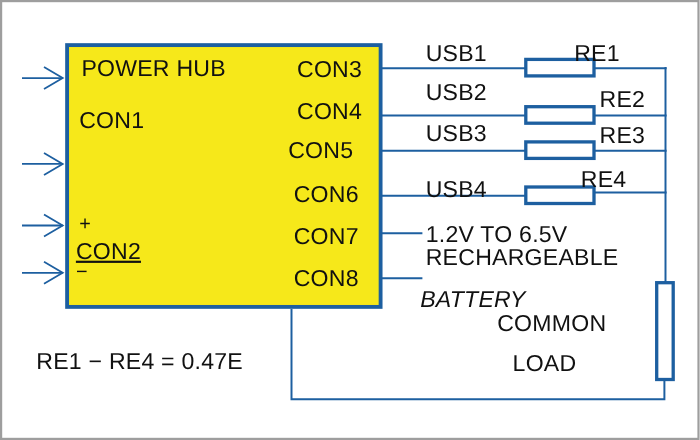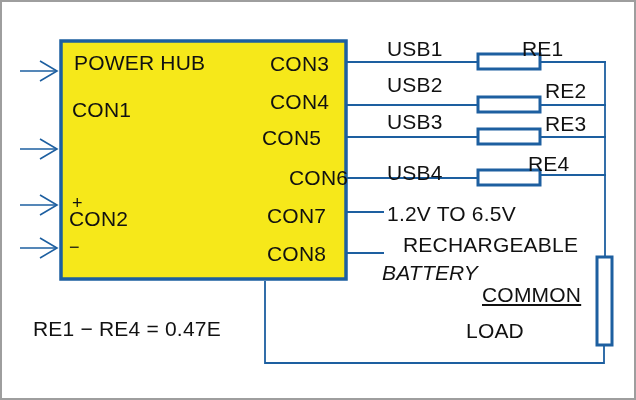--- a/index.html
+++ b/index.html
@@ -59,39 +59,39 @@
     <rect x="478" y="97" width="62" height="15"></rect>
     <rect x="478" y="129" width="62" height="15"></rect>
     <rect x="478" y="170" width="62" height="15"></rect>
     <rect x="597" y="257" width="15" height="88"></rect>
   </g>
 </svg>
 
 <div class="lbl" style="left:74px;top:52px;">POWER HUB</div>
 <div class="lbl" style="left:72px;top:99px;">CON1</div>
 <div class="lbl sm" style="left:72px;top:194px;">+</div>
-<div class="lbl" style="left:69px;top:208px;">CON2</div>
+<div class="lbl" style="left:69px;top:218px;text-decoration:underline;">CON2</div>
 <div class="lbl sm" style="left:69px;top:238px;">−</div>
 
 <div class="lbl" style="left:270px;top:53px;">CON3</div>
 <div class="lbl" style="left:270px;top:91px;text-align:right;">CON4</div>
 <div class="lbl" style="left:262px;top:127px;">CON5</div>
-<div class="lbl" style="left:267px;top:167px;margin-left:22px;">CON6</div>
+<div class="lbl" style="left:267px;top:167px;">CON6</div>
 <div class="lbl" style="left:267px;top:205px;">CON7</div>
 <div class="lbl" style="left:267px;top:243px;">CON8</div>
 
 <div class="lbl" style="left:387px;top:38px;">USB1</div>
 <div class="lbl" style="left:387px;top:74px;">USB2</div>
 <div class="lbl" style="left:387px;top:111px;">USB3</div>
 <div class="lbl" style="left:387px;top:162px;">USB4</div>
 
 <div class="lbl" style="left:522px;top:38px;">RE1</div>
 <div class="lbl" style="left:545px;top:80px;">RE2</div>
 <div class="lbl" style="left:545px;top:113px;">RE3</div>
 <div class="lbl" style="left:528px;top:153px;">RE4</div>
 
 <div class="lbl" style="left:387px;top:203px;text-align:right;">1.2V TO 6.5V</div>
-<div class="lbl" style="left:387px;top:234px;margin-left:16px;">RECHARGEABLE</div>
+<div class="lbl" style="left:387px;top:224px;">RECHARGEABLE</div>
 <div class="lbl" style="left:382px;top:262px;font-style:italic;">BATTERY</div>
-<div class="lbl" style="left:482px;top:284px;text-decoration:underline;">COMMON</div>
+<div class="lbl" style="left:452px;top:284px;">COMMON</div>
 <div class="lbl" style="left:466px;top:320px;">LOAD</div>
 
 <div class="lbl" style="left:33px;top:318px;">RE1 − RE4 = 0.47E</div>
 
 </body></html>

